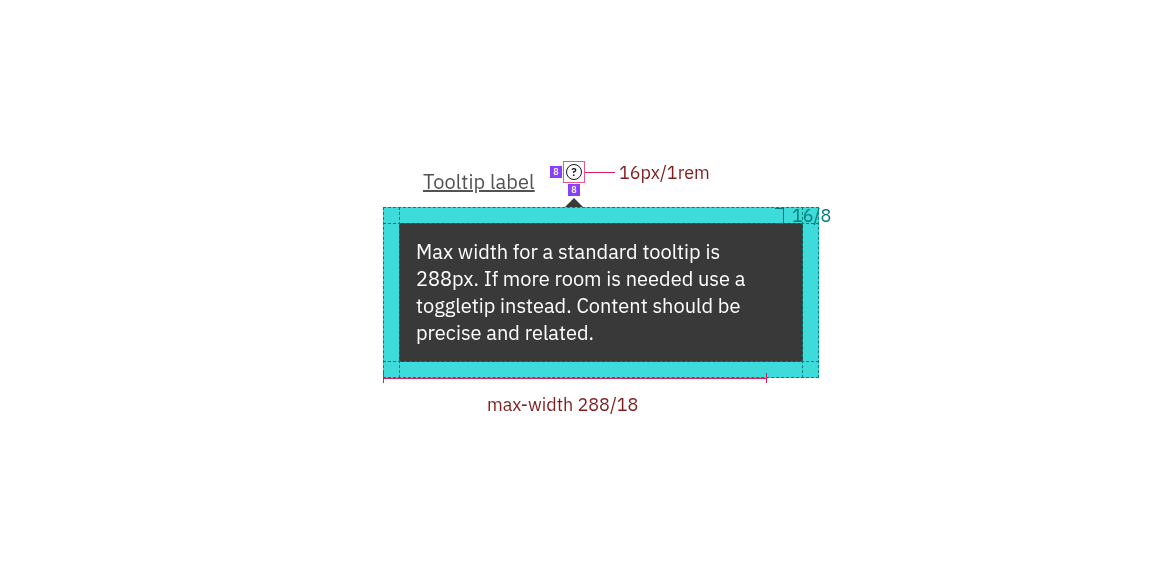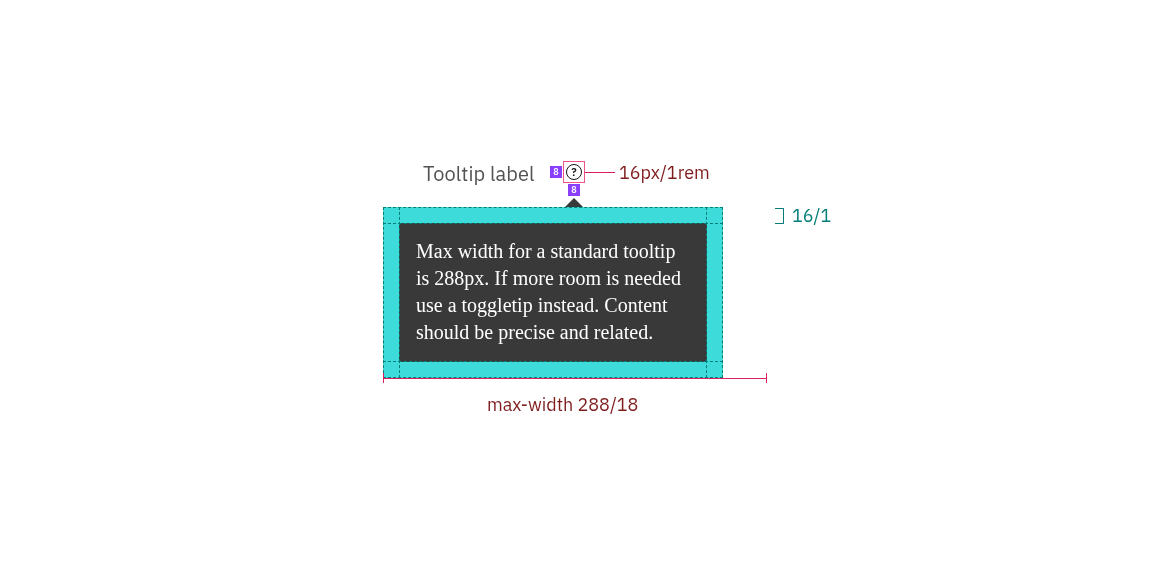--- a/index.html
+++ b/index.html
@@ -62,24 +62,23 @@
   }
   .teal-text {
     position: absolute;
     color: #007d79;
     font-size: 18px;
   }
 
   
   .tooltip-outer {
     position: absolute;
-    width: 340px;
+    width: 436px;
     background: #3ddbd9;
     padding: 16px;
-    font-family: Liberation Serif, serif;
   }
   .tooltip-outer::before,
   .tooltip-outer::after {
     content: "";
     position: absolute;
   }
   
   .dash-outer {
     position: absolute;
     inset: 0;
@@ -138,21 +137,21 @@
   
   .pad-guide {
     position: absolute;
     border: 1px dashed #007d79;
     pointer-events: none;
   }
 </style>
 </head>
 <body>
 
-<span class="label-text" style="left:423px; top:160px;">Tooltip label</span>
+<span class="label-text" style="left:423px; top:168px;text-decoration:underline;">Tooltip label</span>
 
 <span class="gap-badge" style="left:550px; top:166px;">8</span>
 
 <div class="help-icon-box" style="left:563px; top:161px;">
   <div class="help-icon">?</div>
 </div>
 
 <span class="gap-badge" style="left:568px; top:184px;">8</span>
 
 <div class="dim-line" style="left:585px; top:172px; width:30px; height:1px;"></div>
@@ -167,18 +166,18 @@
   <div class="pad-guide" style="right:16px; top:0; width:0; height:100%; border-width:0 1px 0 0;"></div>
   <div class="pad-guide" style="left:0; top:16px; height:0; width:100%; border-width:1px 0 0 0;"></div>
   <div class="pad-guide" style="left:0; bottom:16px; height:0; width:100%; border-width:0 0 1px 0;"></div>
 
   <div class="tooltip-inner">Max width for a standard tooltip is 288px. If more room is needed use a toggletip instead. Content should be precise and related.</div>
 </div>
 
 <div class="v-tick" style="left:775px; top:208px;"></div>
 <div class="v-bracket" style="left:783px; top:208px; height:16px;"></div>
 <div class="v-tick" style="left:775px; top:223px;"></div>
-<span class="teal-text" style="left:792px; top:204px;">16/1</span>
+<span class="teal-text" style="left:792px; top:204px;">16/8</span>
 
 <div class="h-tick" style="left:383px; top:373px;"></div>
 <div class="h-bracket" style="left:383px; top:378px; width:384px;"></div>
 <div class="h-tick" style="left:766px; top:373px;"></div>
 <span class="dim-text" style="left:487px; top:393px;">max-width 288/18</span>
 
 </body></html>

